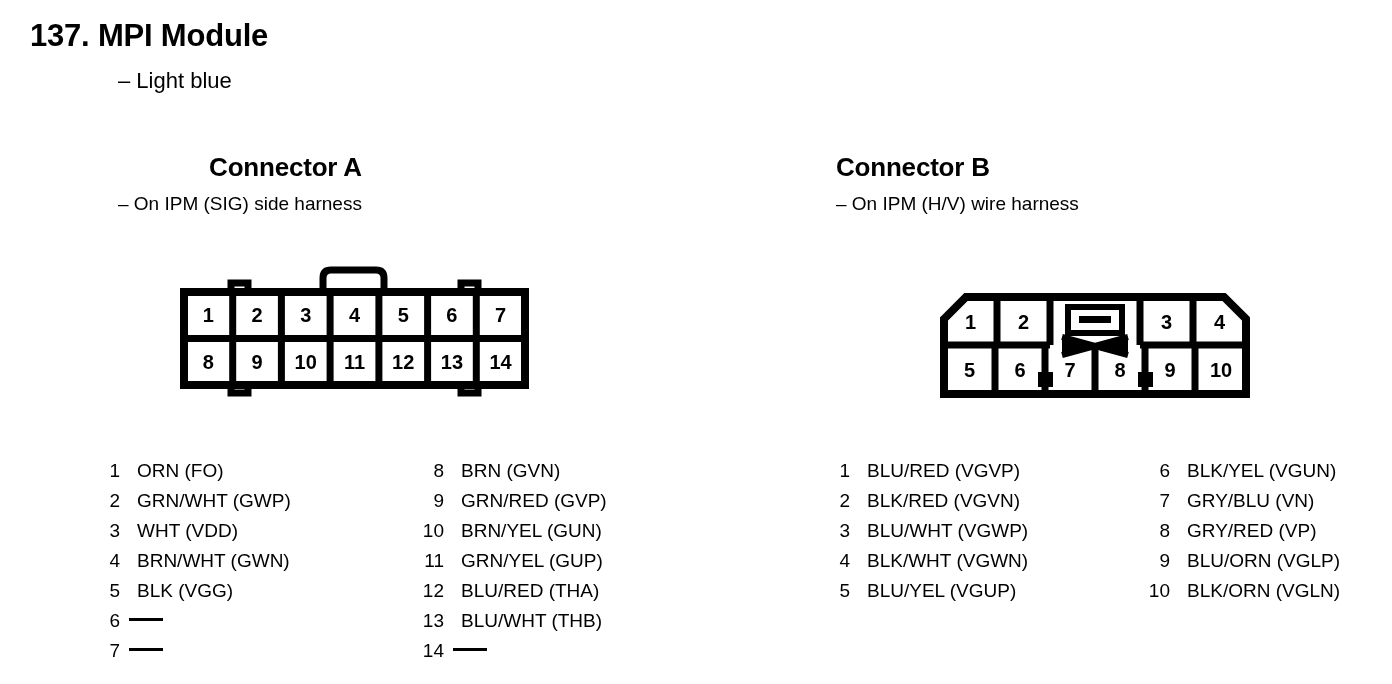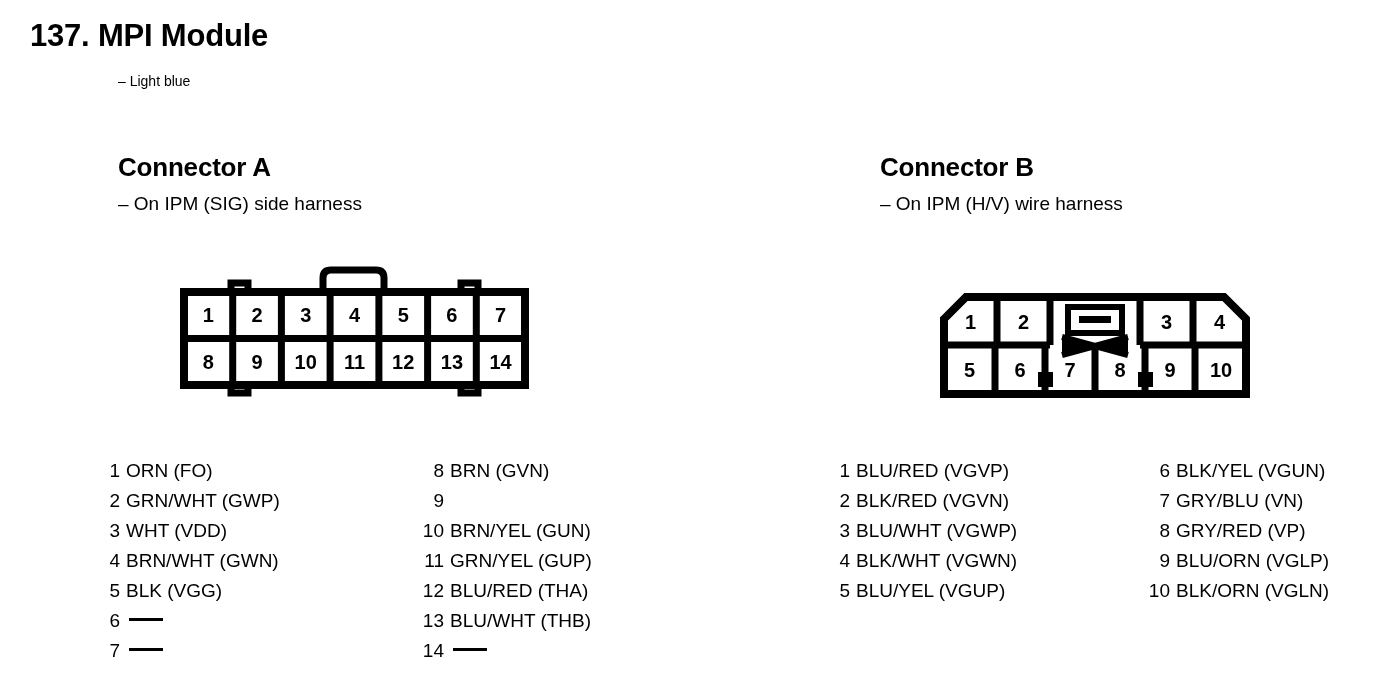--- a/index.html
+++ b/index.html
@@ -23,29 +23,29 @@
     top: 18px;
     font-size: 31px;
     font-weight: bold;
     letter-spacing: -0.2px;
     white-space: nowrap;
   }
   #intro-bullets {
     position: absolute;
     left: 118px;
     top: 68px;
-    font-size: 14px;
+    font-size: 22px;
     line-height: 26px;
   }
   .bullet-line { white-space: nowrap; }
 
   
   .connector-block { position: absolute; }
-  #connector-a-block { left: 118px; top: 152px; }
-  #connector-b-block { left: 880px; top: 152px; }
+  #connector-a-block { left: 118px; top: 152px; text-align: right; }
+  #connector-b-block { left: 836px; top: 152px; }
 
   .connector-heading {
     font-size: 26px;
     font-weight: bold;
     letter-spacing: -0.2px;
     white-space: nowrap;
     margin: 0;
   }
   .connector-sub {
     font-size: 19px;
@@ -73,21 +73,21 @@
     display: flex;
     align-items: baseline;
     white-space: nowrap;
   }
   .pin-num {
     width: 30px;
     text-align: right;
     flex: 0 0 auto;
   }
   .pin-label {
-    margin-left: 6px;
+    margin-left: 17px;
     flex: 0 0 auto;
   }
   .pin-empty {
     margin-left: 9px;
     display: inline-block;
     width: 34px;
     border-bottom: 3px solid #000;
     position: relative;
     top: -6px;
   }
@@ -241,20 +241,21 @@
       <span class="pin-empty"></span>
     </div>
   </div>
 <div class="pinlist" id="pinlist-a-right">
     <div class="pin-row">
       <span class="pin-num">8</span>
       <span class="pin-label">BRN (GVN)</span>
     </div>
     <div class="pin-row">
       <span class="pin-num">9</span>
+      <span class="pin-label">GRN/RED (GVP)</span>
     </div>
     <div class="pin-row">
       <span class="pin-num">10</span>
       <span class="pin-label">BRN/YEL (GUN)</span>
     </div>
     <div class="pin-row">
       <span class="pin-num">11</span>
       <span class="pin-label">GRN/YEL (GUP)</span>
     </div>
     <div class="pin-row">

